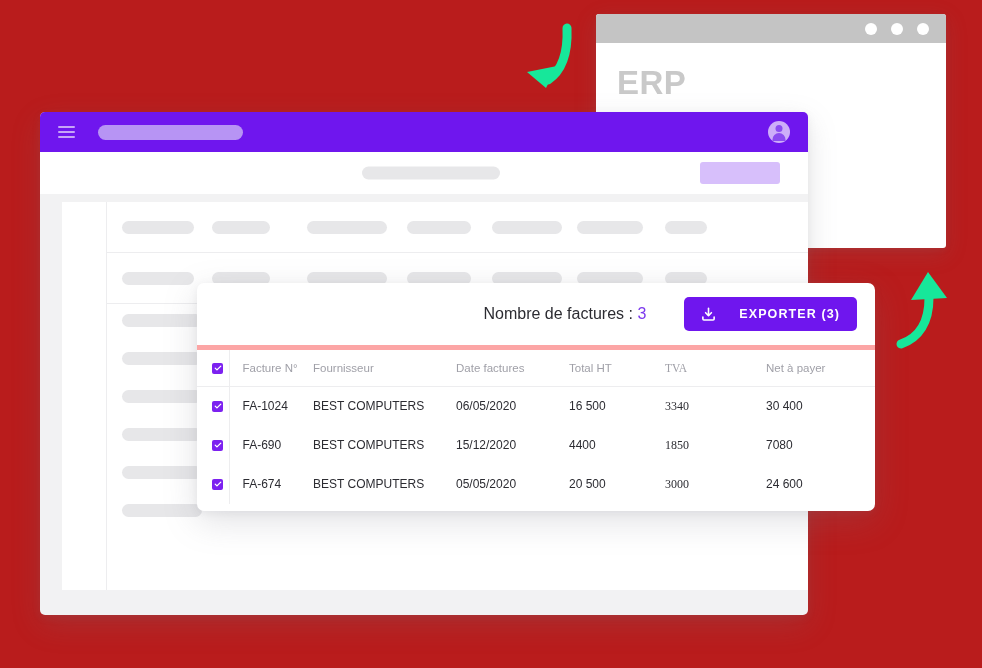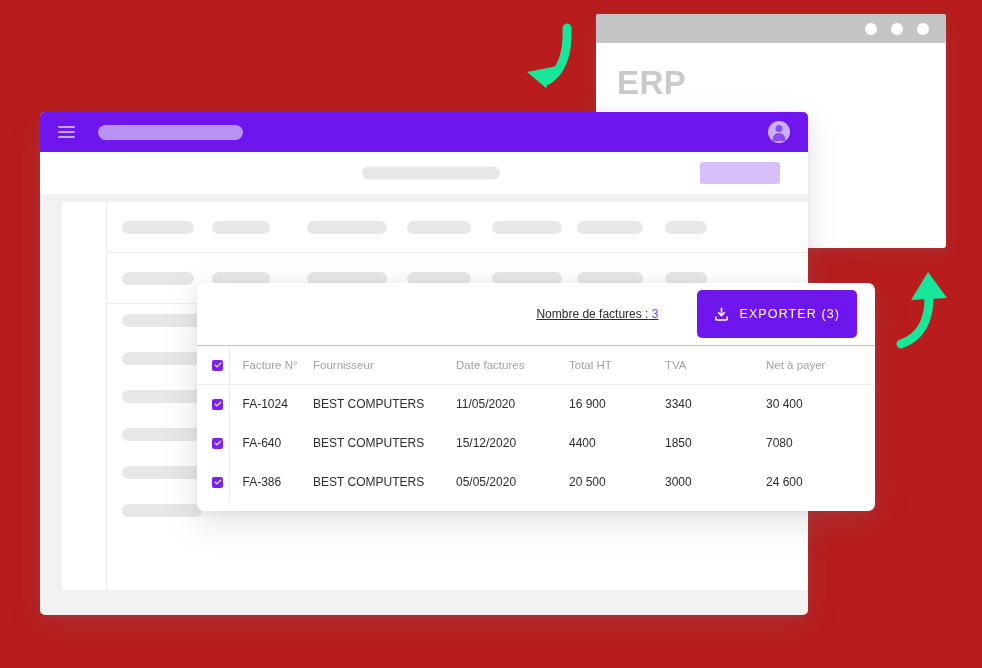--- a/index.html
+++ b/index.html
@@ -98,47 +98,47 @@
     width: 678px; height: 228px;
     background: #ffffff; border-radius: 7px;
     box-shadow: 0 10px 34px rgba(120,120,130,.22), 0 2px 8px rgba(120,120,130,.10);
     overflow: hidden;
   }
   #card-toolbar {
     height: 62px; display: flex; align-items: center;
     justify-content: flex-end; padding-right: 18px; gap: 38px;
   }
   #invoice-count {
-    font-size: 12px; color: #2c2c32; white-space: nowrap; text-decoration: underline;
+    font-size: 16px; color: #2c2c32; white-space: nowrap;
   }
   #invoice-count .count-value { color: #7c3aed; }
   #export-button {
-    display: inline-flex; align-items: center; gap: 11px;
+    display: inline-flex; align-items: center; gap: 23px;
     background: #6F16EE; color: #ffffff;
     border: none; border-radius: 5px;
-    height: 48px; padding: 0 17px; cursor: pointer;
+    height: 34px; padding: 0 17px; cursor: pointer;
     font-family: "Liberation Sans", sans-serif;
-    font-size: 12.5px; font-weight: normal; letter-spacing: 1.1px;
+    font-size: 12.5px; font-weight: bold; letter-spacing: 1.1px;
   }
   #export-button svg { display: block; }
 
   #invoice-table { width: 100%; border-collapse: collapse; }
   #invoice-table th, #invoice-table td {
     text-align: left; font-weight: normal; padding: 0;
     height: 39px; vertical-align: middle;
   }
   #invoice-table thead th { color: #a0a0a8; font-size: 11.5px; }
   #invoice-table tbody td { color: #2c2c32; font-size: 12px; }
-  #invoice-table thead tr { border-top: 1px solid #fca5a5; border-bottom: 1px solid #ededef; }
+  #invoice-table thead tr { border-top: 5px solid #fca5a5; border-bottom: 1px solid #ededef; }
   .col-check { width: 32px; padding-left: 15px !important; border-right: 1px solid #ededef; }
   .col-num    { width: 84px; padding-left: 13px !important; }
   .col-supp   { width: 143px; }
   .col-date   { width: 113px; }
   .col-ht     { width: 96px; }
-  .col-tva    { width: 101px; }
+  .col-tva    { width: 101px; font-family: Liberation Serif, serif; }
   .chk {
     width: 11px; height: 11px; border-radius: 2px; background: #7C21F0;
     display: inline-flex; align-items: center; justify-content: center;
     cursor: pointer;
   }
   .chk svg { display: block; }
 
   
   .arrow { position: absolute; }
   #arrow-down { left: 515px; top: 22px; }
@@ -250,45 +250,45 @@
       </thead>
       <tbody id="invoice-tbody">
           <tr>
             <td class="col-check"><span class="chk">
       <svg width="8" height="8" viewBox="0 0 10 10">
                   <path d="M1.5 5.2l2.2 2.2L8.5 2.6" stroke="#fff" stroke-width="1.6" fill="none" stroke-linecap="round" stroke-linejoin="round"></path>
                 </svg>
               </span></td>
             <td class="col-num">FA-1024</td>
             <td class="col-supp">BEST COMPUTERS</td>
-            <td class="col-date">11/05/2020</td>
-            <td class="col-ht">16 900</td>
+            <td class="col-date">06/05/2020</td>
+            <td class="col-ht">16 500</td>
             <td class="col-tva">3340</td>
             <td>30 400</td>
           </tr>
           <tr>
             <td class="col-check"><span class="chk">
       <svg width="8" height="8" viewBox="0 0 10 10">
                   <path d="M1.5 5.2l2.2 2.2L8.5 2.6" stroke="#fff" stroke-width="1.6" fill="none" stroke-linecap="round" stroke-linejoin="round"></path>
                 </svg>
               </span></td>
-            <td class="col-num">FA-640</td>
+            <td class="col-num">FA-690</td>
             <td class="col-supp">BEST COMPUTERS</td>
             <td class="col-date">15/12/2020</td>
             <td class="col-ht">4400</td>
             <td class="col-tva">1850</td>
             <td>7080</td>
           </tr>
           <tr>
             <td class="col-check"><span class="chk">
       <svg width="8" height="8" viewBox="0 0 10 10">
                   <path d="M1.5 5.2l2.2 2.2L8.5 2.6" stroke="#fff" stroke-width="1.6" fill="none" stroke-linecap="round" stroke-linejoin="round"></path>
                 </svg>
               </span></td>
-            <td class="col-num">FA-386</td>
+            <td class="col-num">FA-674</td>
             <td class="col-supp">BEST COMPUTERS</td>
             <td class="col-date">05/05/2020</td>
             <td class="col-ht">20 500</td>
             <td class="col-tva">3000</td>
             <td>24 600</td>
           </tr>
         </tbody>
     </table>
   </div>
 

